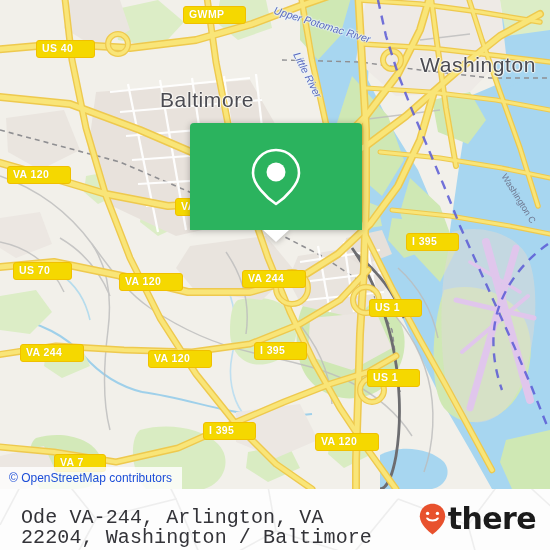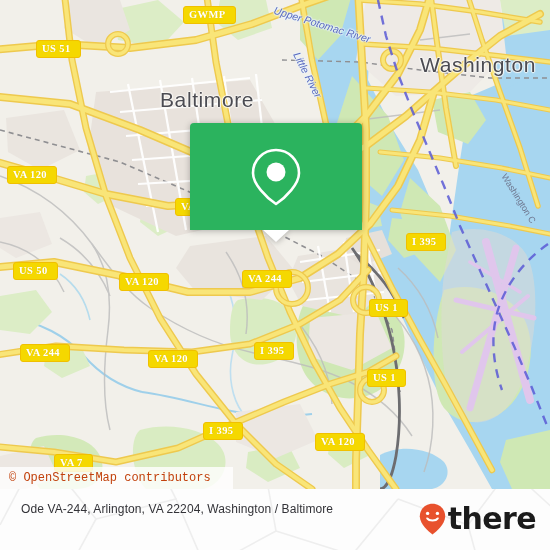--- a/index.html
+++ b/index.html
@@ -38,26 +38,26 @@
     display: block;
   }
 
   
   .shield {
     position: absolute;
     background: #f5d800;
     border: 1.6px solid #f0c000;
     border-radius: 3px;
     color: #ffffff;
-    font-family: Liberation Serif, serif;
+    font-family: Liberation Sans, sans-serif;
     font-size: 10.5px;
     font-weight: bold;
     letter-spacing: 0.4px;
     line-height: 13px;
-    padding: 1px 9px 2px 5px;
+    padding: 1px 21px 2px 5px;
     white-space: nowrap;
     text-shadow: 0 0 1px rgba(180,150,0,.35);
     z-index: 6;
   }
 
   
   .place-label {
     position: absolute;
     color: #4b4b52;
     font-family: "Liberation Sans", sans-serif;
@@ -131,26 +131,26 @@
     border-right: 13px solid transparent;
     border-top: 12px solid #ffffff;
   }
 
   
   #attribution {
     position: absolute;
     left: 0;
     top: 467px;
     height: 22px;
-    padding: 0 22px 0 9px;
+    padding: 0 10px 0 9px;
     display: flex;
     align-items: center;
     background: rgba(255,255,255,.80);
-    color: #c2410c;
-    font-family: Liberation Mono, monospace;
+    color: #1d4ed8;
+    font-family: Liberation Sans, sans-serif;
     font-size: 12px;
     z-index: 20;
   }
 
   
   #footer {
     position: absolute;
     left: 0;
     top: 489px;
     width: 550px;
@@ -167,25 +167,25 @@
     pointer-events: none;
   }
   #footer-inner {
     position: relative;
     width: 550px;
     height: 61px;
   }
   #footer-title {
     position: absolute;
     left: 21px;
-    top: 10px;
+    top: 19px;
     width: 375px;
     color: #333338;
-    font-family: Liberation Sans, sans-serif;
-    font-size: 12px;
+    font-family: Liberation Mono, monospace;
+    font-size: 20px;
     line-height: 20px;
     letter-spacing: .1px;
   }
   #moovit-logo {
     position: absolute;
     right: 14px;
     top: 13px;
     display: flex;
     align-items: center;
     height: 34px;
@@ -425,24 +425,24 @@
     </svg>
 
     <div class="place-label place-city" style="left:160px; top:88px;">Baltimore</div>
     <div class="place-label place-city" style="left:420px; top:53px;">Washington</div>
 
     <div class="water-label" style="left:276px; top:4px; transform:rotate(17deg); transform-origin:left top;">Upper Potomac River</div>
     <div class="water-label" style="left:302px; top:50px; transform:rotate(63deg); transform-origin:left top;">Little River</div>
     <div class="chan-label" style="left:508px; top:172px; transform:rotate(58deg); transform-origin:left top;">Washington C</div>
 
     <div class="shield" style="left:183px; top:6px;">GWMP</div>
-    <div class="shield" style="left:36px;  top:40px;">US 51</div>
+    <div class="shield" style="left:36px;  top:40px;">US 40</div>
     <div class="shield" style="left:7px;   top:166px;">VA 120</div>
     <div class="shield" style="left:175px; top:198px;">VA 1</div>
-    <div class="shield" style="left:13px;  top:262px;">US 50</div>
+    <div class="shield" style="left:13px;  top:262px;">US 70</div>
     <div class="shield" style="left:119px; top:273px;">VA 120</div>
     <div class="shield" style="left:242px; top:270px;">VA 244</div>
     <div class="shield" style="left:406px; top:233px;">I 395</div>
     <div class="shield" style="left:369px; top:299px;">US 1</div>
     <div class="shield" style="left:20px;  top:344px;">VA 244</div>
     <div class="shield" style="left:148px; top:350px;">VA 120</div>
     <div class="shield" style="left:254px; top:342px;">I 395</div>
     <div class="shield" style="left:367px; top:369px;">US 1</div>
     <div class="shield" style="left:203px; top:422px;">I 395</div>
     <div class="shield" style="left:315px; top:433px;">VA 120</div>

